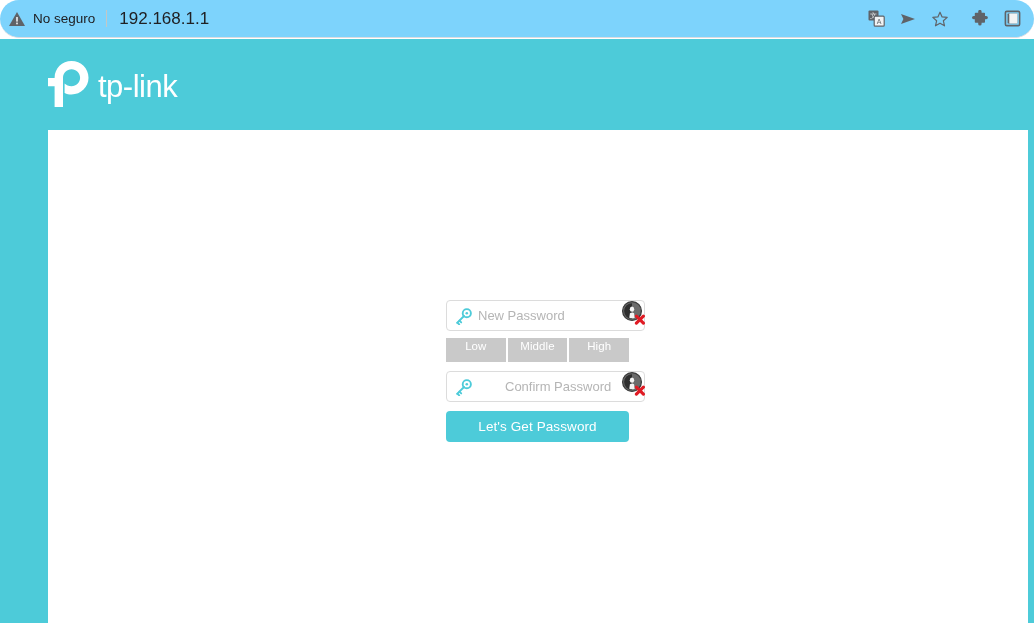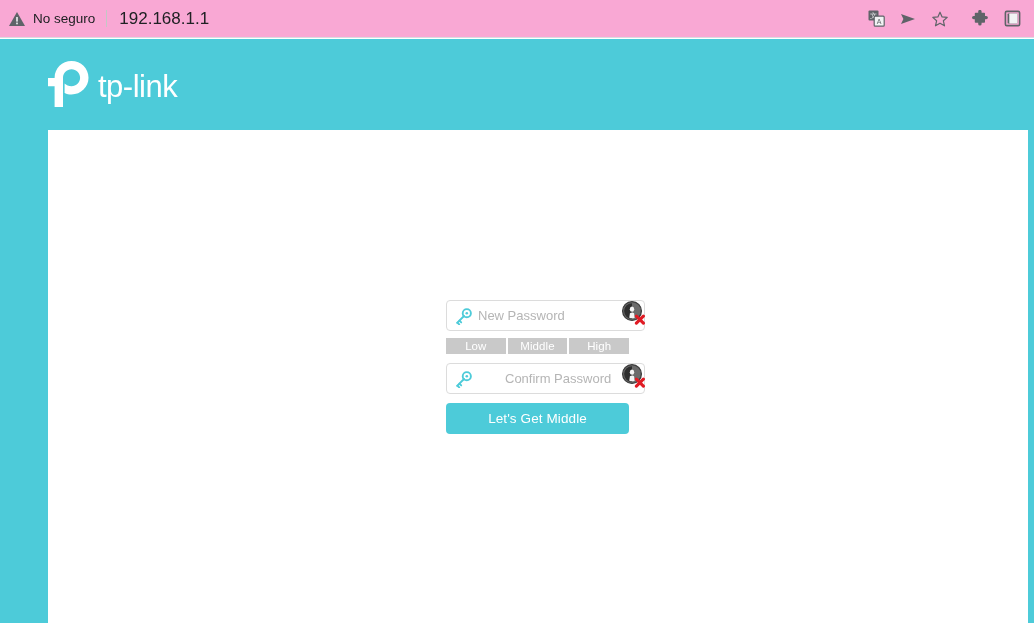--- a/index.html
+++ b/index.html
@@ -10,24 +10,25 @@
     font-family: "Liberation Sans", sans-serif;
     background: #ffffff;
   }
 
   
   .browser-bar {
     position: absolute;
     top: 0; left: 0;
     width: 1034px;
     height: 38px;
-    background: #f9a8d4;
+    background: #7dd3fc;
     border-bottom: 1px solid #dadce0;
     display: flex;
     align-items: center;
+    border-radius: 19px;
   }
   .omnibox-left {
     display: flex;
     align-items: center;
     padding-left: 8px;
     height: 100%;
     flex: 1 1 auto;
     min-width: 0;
   }
   .warn-icon {
@@ -150,21 +151,21 @@
     top: -1px;
     width: 25px;
     height: 25px;
     cursor: pointer;
   }
   .eye-toggle svg { display: block; }
 
   .strength {
     display: flex;
     width: 183px;
-    height: 16px;
+    height: 24px;
     margin-top: 7px;
   }
   .strength-seg {
     flex: 1 1 0;
     background: #c9c9c9;
     color: #ffffff;
     font-size: 11.5px;
     line-height: 16px;
     text-align: center;
     letter-spacing: 0.1px;
@@ -317,17 +318,17 @@
             <ellipse cx="11" cy="9.2" rx="2.2" ry="2.6" fill="#f5f5f5"></ellipse>
             <path d="M8.9 13.2 q2.1 -1.6 4.2 0 l0.6 4.6 q-2.4 1 -5.4 0 z" fill="#f5f5f5"></path>
             <g>
               <path d="M15.4 16.2 L22.4 23.2 M22.4 16.2 L15.4 23.2" stroke="#e01b24" stroke-width="3.1" stroke-linecap="round"></path>
             </g>
           </svg>
         </span>
       </div>
 
       
-      <button class="submit-btn">Let's Get Middle</button>
+      <button class="submit-btn">Let's Get Password</button>
 
     </div>
   </div>
 </div>
 
 </body></html>

